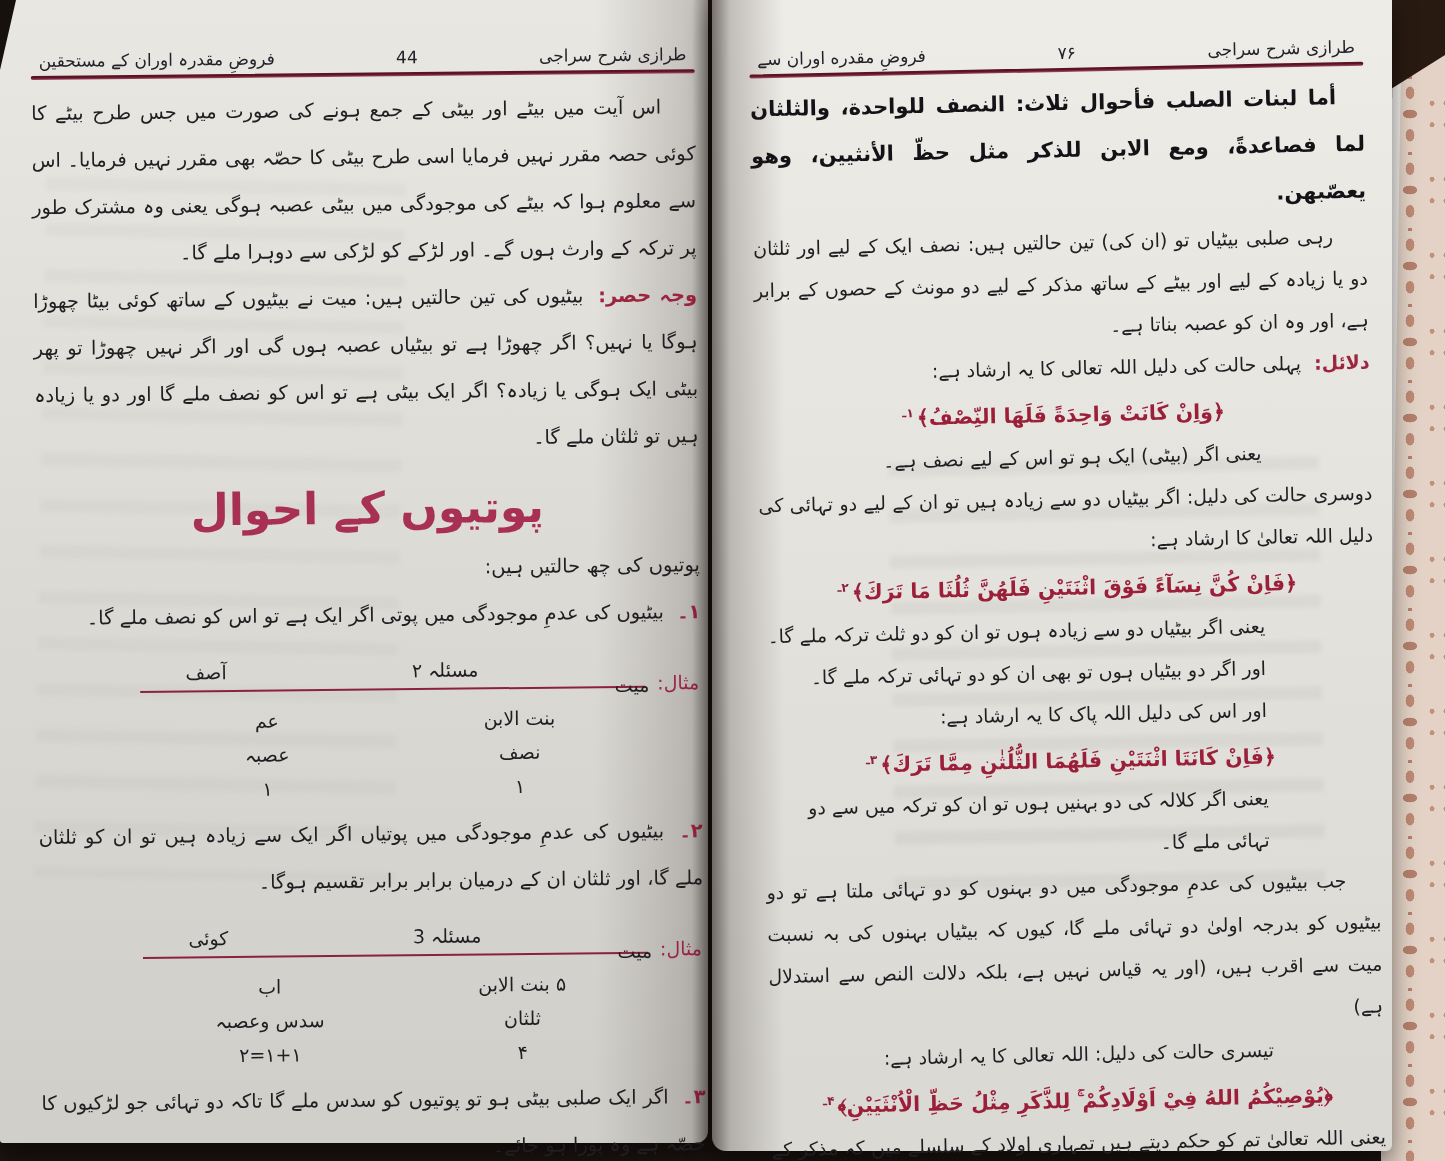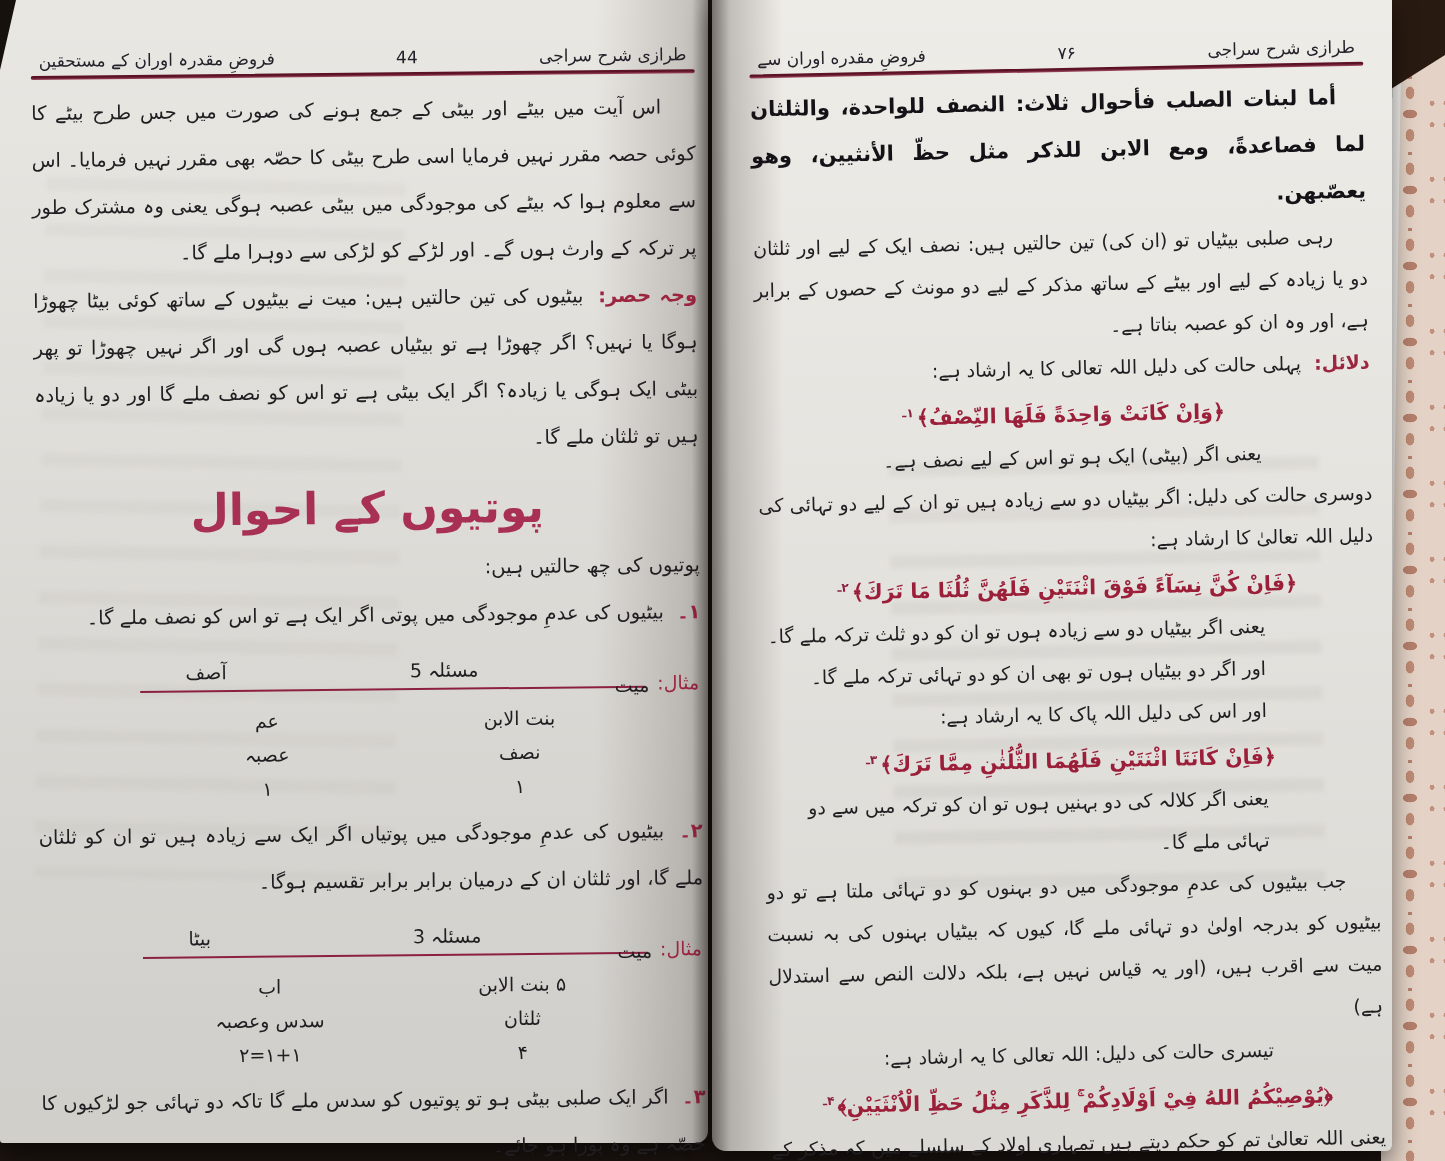--- a/index.html
+++ b/index.html
@@ -118,21 +118,21 @@
         <p>
           <span class="red lead">۱۔</span>
           <span>بیٹیوں کی عدمِ موجودگی میں پوتی اگر ایک ہے تو اس کو نصف ملے گا۔</span>
         </p>
 
         <div class="misal">
           <span class="misal-label">مثال:</span>
           <div class="tbl">
             <div class="tbl-top">
               <span class="mayyat">میت</span>
-              <span class="masala">مسئلہ 5</span>
+              <span class="masala">مسئلہ ۲</span>
               <span class="aname">آصف</span>
             </div>
             <div class="tbl-cols">
               <div class="tbl-col">
                 <div>بنت الابن</div>
                 <div>نصف</div>
                 <div>۱</div>
               </div>
               <div class="tbl-col">
                 <div>عم</div>
@@ -147,21 +147,21 @@
           <span class="red lead">۲۔</span>
           <span>بیٹیوں کی عدمِ موجودگی میں پوتیاں اگر ایک سے زیادہ ہیں تو ان کو ثلثان ملے گا، اور ثلثان ان کے درمیان برابر برابر تقسیم ہوگا۔</span>
         </p>
 
         <div class="misal">
           <span class="misal-label">مثال:</span>
           <div class="tbl">
             <div class="tbl-top">
               <span class="mayyat">میت</span>
               <span class="masala">مسئلہ 3</span>
-              <span class="aname">بیٹا</span>
+              <span class="aname">کوئی</span>
             </div>
             <div class="tbl-cols">
               <div class="tbl-col">
                 <div>۵ بنت الابن</div>
                 <div>ثلثان</div>
                 <div>۴</div>
               </div>
               <div class="tbl-col">
                 <div>اب</div>
                 <div>سدس وعصبہ</div>

